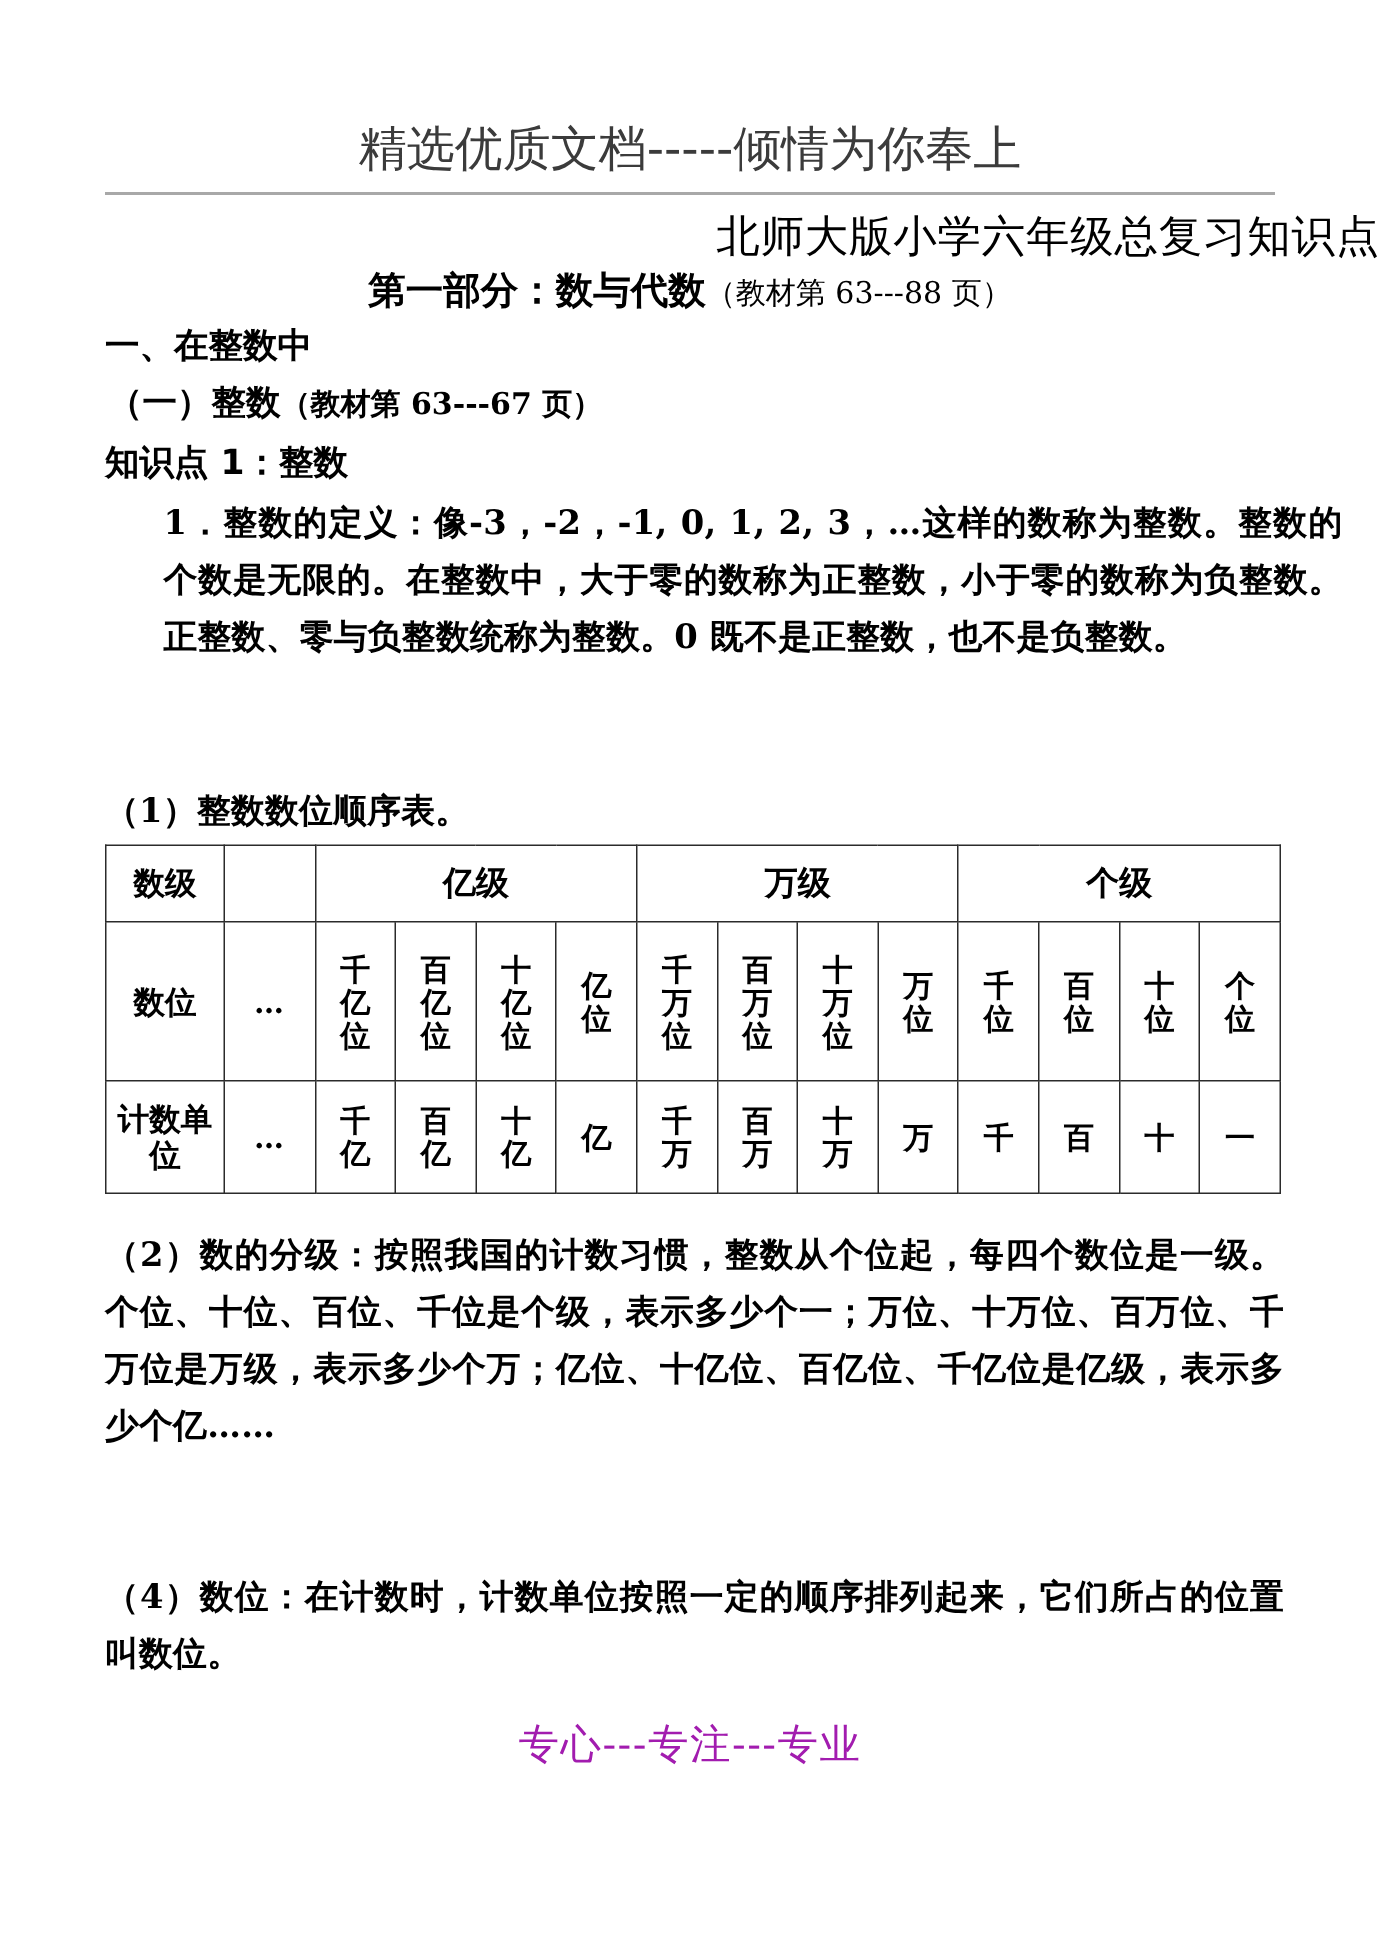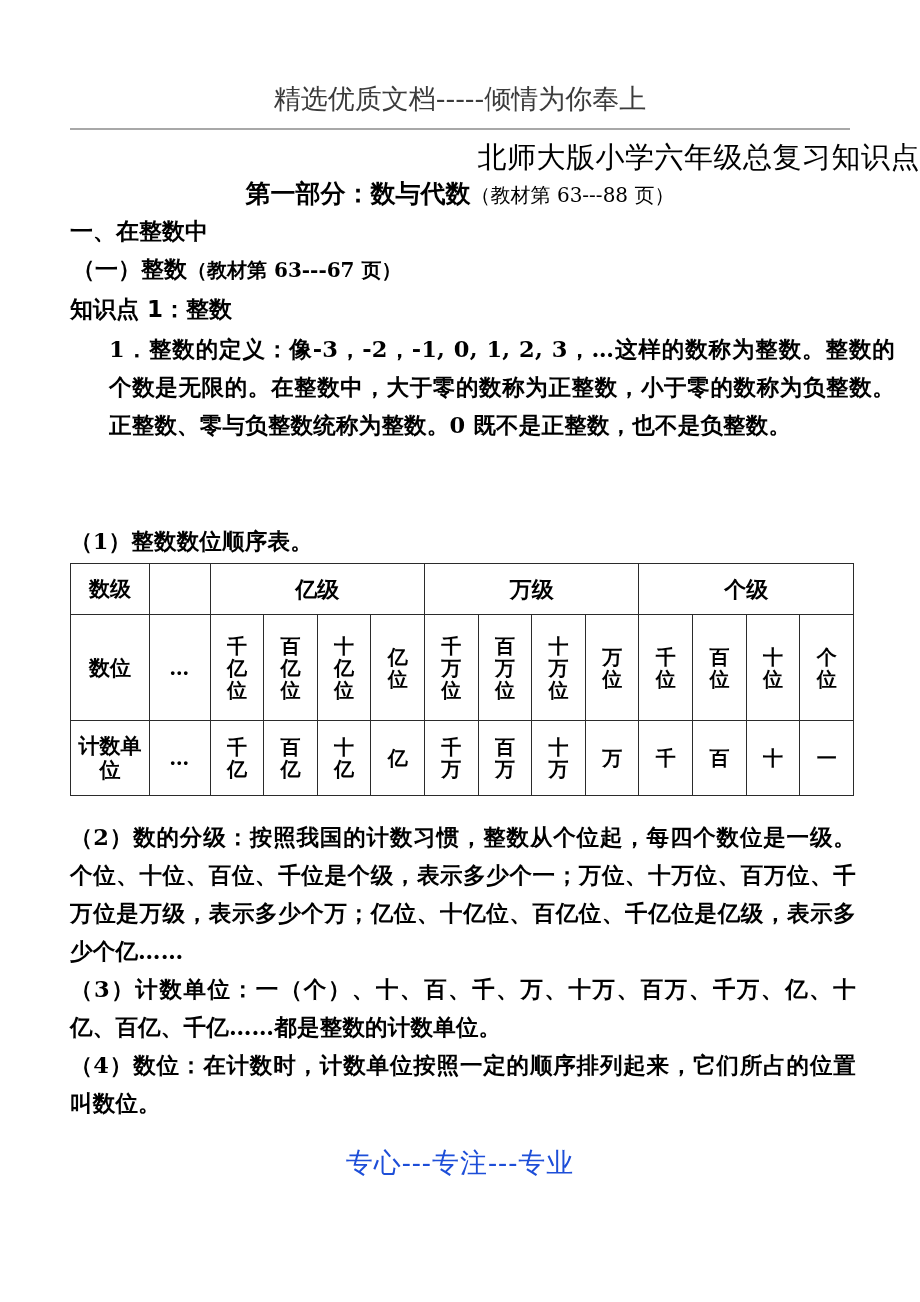--- a/index.html
+++ b/index.html
@@ -25,21 +25,21 @@
   }
 
   
   .watermark {
     position: absolute;
     top: 82px;
     left: 0;
     width: 920px;
     text-align: center;
     font-family: "DejaVu Sans", "Liberation Sans", sans-serif;
-    font-size: 27px;
+    font-size: 32px;
     letter-spacing: 0px;
     color: #3b3b3b;
     line-height: 34px;
     white-space: nowrap;
   }
   .header-rule {
     position: absolute;
     top: 128px;
     left: 70px;
     width: 780px;
@@ -163,21 +163,21 @@
 
   
   .footer {
     position: absolute;
     top: 1145px;
     left: 0;
     width: 920px;
     text-align: center;
     font-family: "DejaVu Serif", "Liberation Serif", serif;
     font-size: 27px;
-    color: #1d4ed8;
+    color: #a21caf;
     letter-spacing: 1px;
     white-space: nowrap;
   }
 </style>
 </head>
 <body>
 
 <div class="page">
 
   <div class="watermark">精选优质文档-----倾情为你奉上</div>
@@ -268,18 +268,17 @@
         <td><span class="vstack"><span>万</span></span></td>
         <td><span class="vstack"><span>千</span></span></td>
         <td><span class="vstack"><span>百</span></span></td>
         <td><span class="vstack"><span>十</span></span></td>
         <td><span class="vstack"><span>一</span></span></td>
       </tr>
     </tbody>
   </table>
 
   <div class="para" id="p-fenji">（2）数的分级：按照我国的计数习惯，整数从个位起，每四个数位是一级。个位、十位、百位、千位是个级，表示多少个一；万位、十万位、百万位、千万位是万级，表示多少个万；亿位、十亿位、百亿位、千亿位是亿级，表示多少个亿……</div>
-  <div class="para" id="p-jishu">（3）计数单位：一（个）、十、百、千、万、十万、百万、千万、亿、十亿、百亿、千亿……都是整数的计数单位。</div>
   <div class="para" id="p-shuwei">（4）数位：在计数时，计数单位按照一定的顺序排列起来，它们所占的位置叫数位。</div>
 
   <div class="footer">专心---专注---专业</div>
 
 </div>
 
 </body></html>

